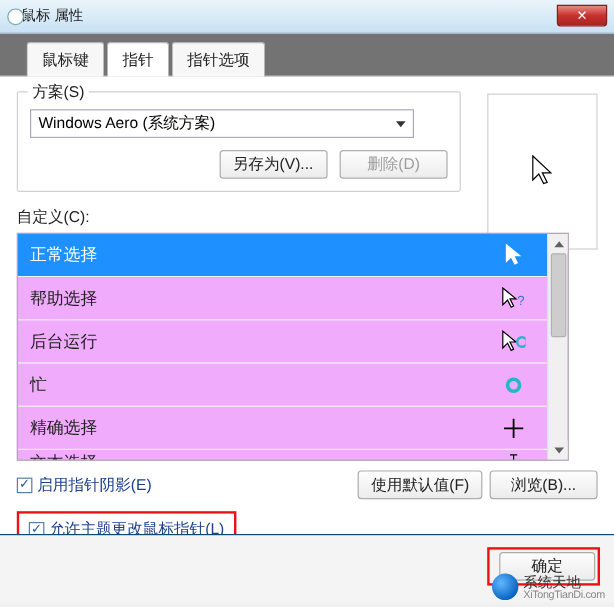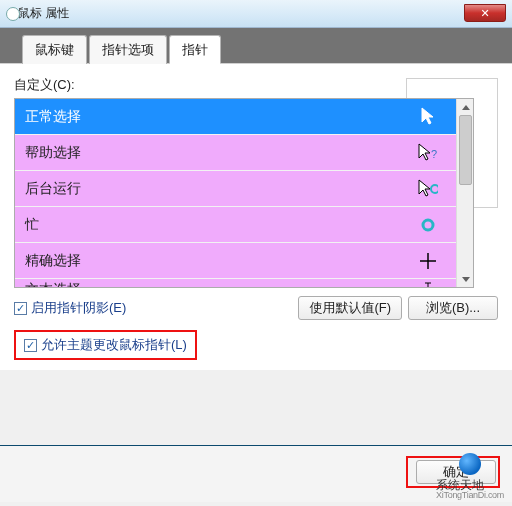--- a/index.html
+++ b/index.html
@@ -98,47 +98,60 @@
   display:flex; align-items:center; justify-content:center; font-size:11px; color:#1e5fa6; line-height:1; }
 
 .redbox { border:2px solid #e11; padding:4px 8px; display:inline-block; }
 
 .actions { position:absolute; bottom:4px; left:0; right:0; background:#f4f4f4; border-top:1px solid #0c4a6e;
   padding:10px 12px 14px; display:flex; justify-content:flex-end; align-items:center; }
 .actions .btn { min-width:80px; }
 .redboxbtn { border:2px solid #e11; padding:2px; display:inline-block; }
 
 .watermark { position:absolute; bottom:6px; right:8px;
-  display:flex; align-items:center; gap:4px;flex-direction:column; }
+  display:flex; align-items:center; gap:4px; }
 .wm-logo { width:22px; height:22px; border-radius:50%;
   background:radial-gradient(circle at 35% 35%, #62b7ff 0%, #0a66c2 70%); }
 .wm-text { display:flex; flex-direction:column; line-height:1; }
 .wm-cn { font-size:12px; color:#333; }
 .wm-en { font-size:9px; color:#888; letter-spacing:-0.3px; }
 
 
 svg { display:block; }
 </style>
 </head>
 <body>
 
 <div class="titlebar">
   <div class="icon"></div>
   <span class="title">鼠标 属性</span>
   <div class="close-btn">✕</div>
 </div>
 
 <div class="tabstrip">
   <div class="tab">鼠标键</div>
+  <div class="tab active">指针</div>
   <div class="tab">指针选项</div>
-  <div class="tab active">指针</div>
 </div>
 
 <div class="content">
 
+  <div class="group">
+    <span class="group-label">方案(S)</span>
+    <div class="scheme-row">
+      <div class="dropdown">
+        <span>Windows Aero (系统方案)</span>
+        <span class="arrow"></span>
+      </div>
+    </div>
+    <div class="btnrow">
+      <span class="btn">另存为(V)...</span>
+      <span class="btn disabled">删除(D)</span>
+    </div>
+  </div>
 
   <div class="preview-pane">
     <svg width="20" height="28">
       <path d="M2 1 L2 21 L7 16 L11 24 L14 23 L10 15 L17 15 Z" fill="#fff" stroke="#000" stroke-width="1"></path>
     </svg>
   </div>
 
   <div class="cust-label">自定义(C):</div>
 
   <div class="listbox">

